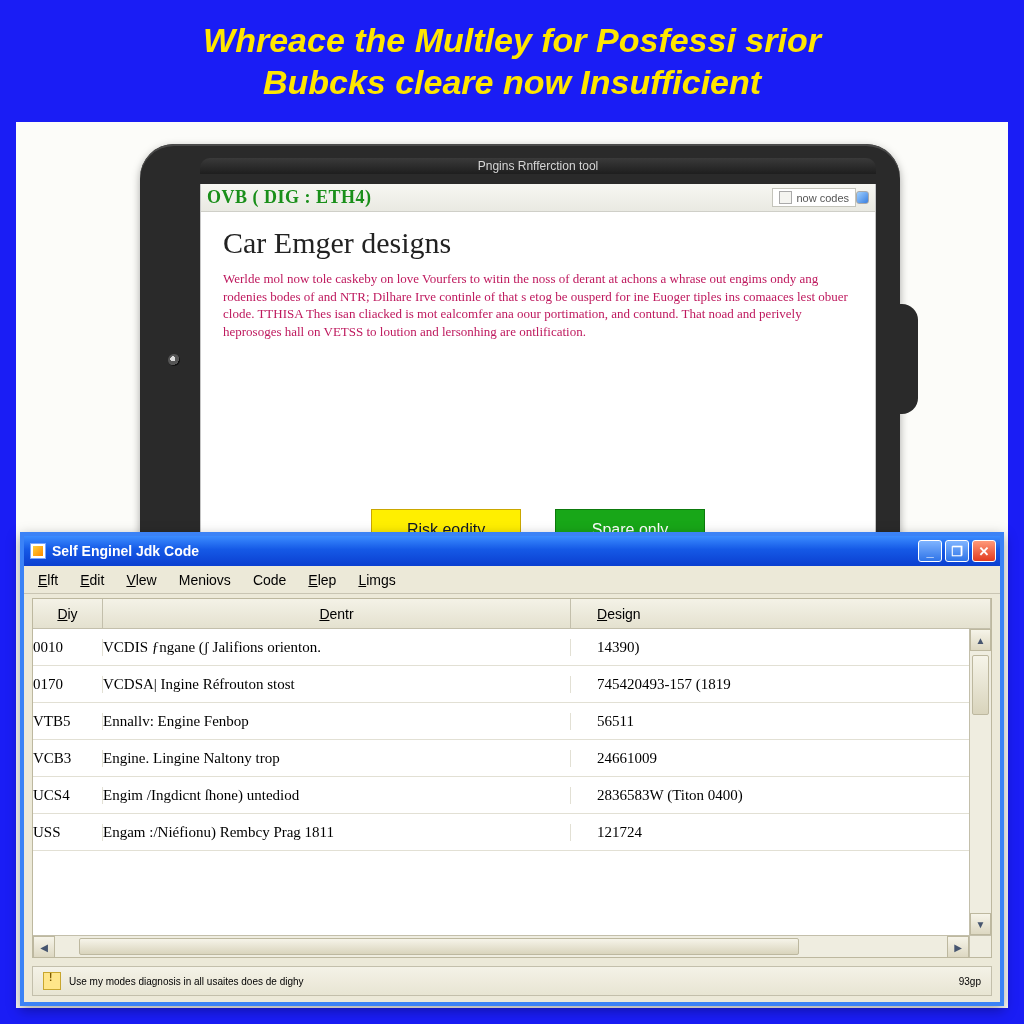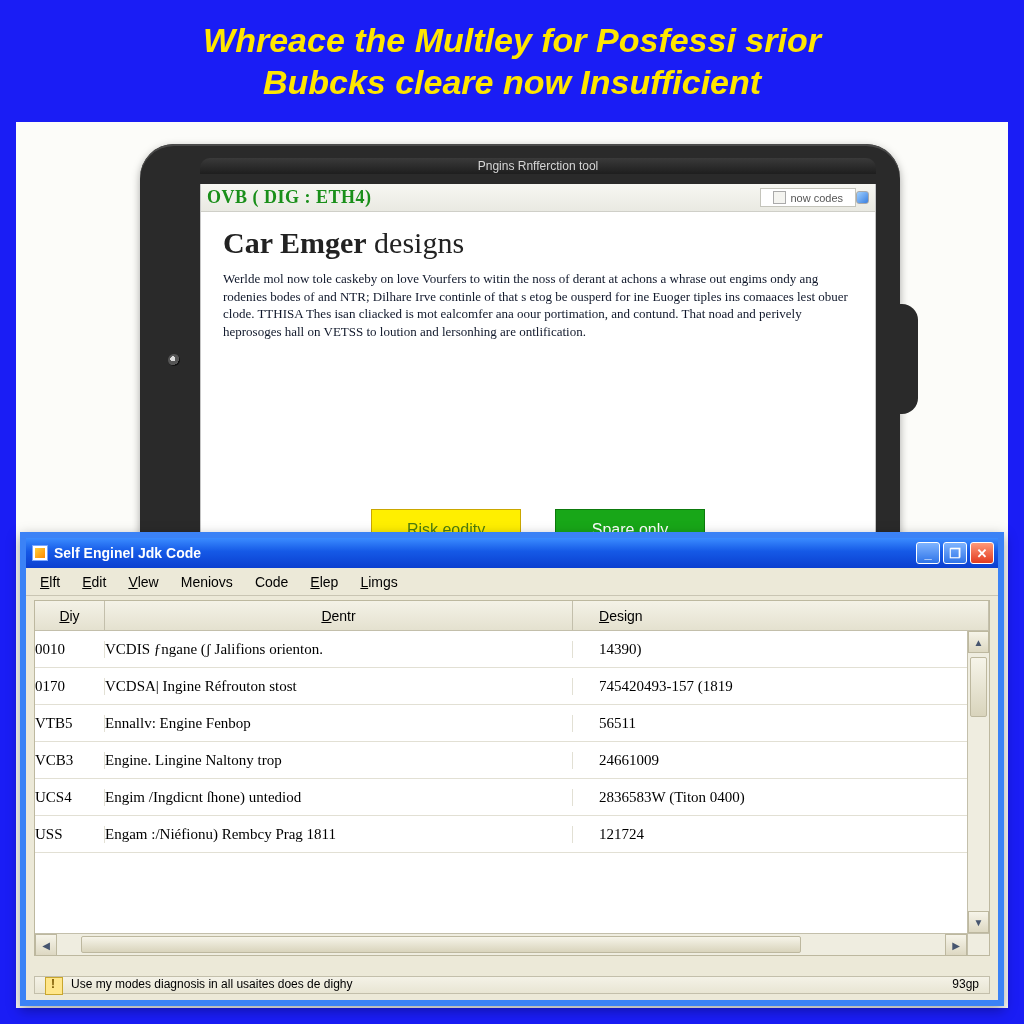--- a/index.html
+++ b/index.html
@@ -8,32 +8,32 @@
 .stage{position:absolute;left:16px;top:122px;width:992px;height:886px;background:#fcfcf9}
 .tablet{position:absolute;left:124px;top:22px;width:760px;height:420px}
 .tablet-body{position:absolute;inset:0;background:#2a2a2a;border-radius:34px 34px 10px 10px;box-shadow:inset 0 2px 0 #4a4a4a, 0 3px 8px rgba(0,0,0,.35)}
 .tablet-notch{position:absolute;right:-18px;top:160px;width:28px;height:110px;background:#2a2a2a;border-radius:0 16px 16px 0}
 .tablet-cam{position:absolute;left:28px;top:210px;width:12px;height:12px;border-radius:50%;background:radial-gradient(circle at 40% 40%,#ddd 0 25%,#555 26% 60%,#111 61% 100%)}
 .tablet-top{position:absolute;left:60px;right:24px;top:14px;height:16px;background:linear-gradient(#3a3a3a,#1e1e1e);border-radius:10px 10px 0 0;color:#d6d6d6;font-size:12px;display:flex;align-items:center;justify-content:center}
 .tablet-screen{position:absolute;left:60px;right:24px;top:40px;bottom:0;background:#fff;border:1px solid #c6c6c6;border-top:none}
 .addr{height:28px;background:linear-gradient(#f7f7f2,#e9e9e2);border-bottom:1px solid #cfcfc8;display:flex;align-items:center;padding:0 6px}
 .addr-text{color:#1a8f1a;font-weight:700;font-family:'Times New Roman',serif;font-size:18px;letter-spacing:.5px}
 .addr-spacer{flex:1}
-.addr-box{display:flex;align-items:center;gap:4px;border:1px solid #c4c4bb;background:#fff;padding:2px 12px;font-size:11px;color:#555}
+.addr-box{display:flex;align-items:center;gap:4px;border:1px solid #c4c4bb;background:#fff;padding:2px 6px;font-size:11px;color:#555}
 .addr-ico{width:13px;height:13px;border:1px solid #aaa;background:#f4f4f0;display:inline-block}
 .doc{padding:14px 22px 0 22px}
 .doc h1{font-family:'Times New Roman',serif;font-size:30px;font-weight:400;color:#222}
-.doc h1 b{font-weight:700}
-.doc p{margin-top:10px;font-family:'Times New Roman',serif;font-size:13px;line-height:1.35;color:#0f172a;max-width:640px}
+.doc h1 b{font-weight:400}
+.doc p{margin-top:10px;font-family:'Times New Roman',serif;font-size:13px;line-height:1.35;color:#be185d;max-width:640px}
 .btnrow{position:absolute;left:0;right:0;bottom:12px;display:flex;justify-content:center;gap:34px}
 .btn{height:42px;min-width:150px;padding:0 22px;border:1px solid;font-size:16px;display:flex;align-items:center;justify-content:center;cursor:pointer}
-.btn-yellow{background:#ffef00;border-color:#caa700;color:#4d7c0f}
+.btn-yellow{background:#ffef00;border-color:#caa700;color:#0f172a}
 .btn-green{background:#18a718;border-color:#0d7a0d;color:#fff}
 
-.win{position:absolute;left:4px;top:410px;width:984px;height:474px;background:#ece9d8;border:6px solid #3b82f6;box-shadow:0 4px 12px rgba(0,0,0,.35);font-family:Tahoma,Arial,sans-serif;font-size:13px}
+.win{position:absolute;left:4px;top:410px;width:984px;height:474px;background:#ece9d8;border:4px solid #3b82f6;box-shadow:0 4px 12px rgba(0,0,0,.35);font-family:Tahoma,Arial,sans-serif;font-size:13px}
 .titlebar{height:30px;background:linear-gradient(#3b8cff,#1559e6 45%,#0b3fd0);display:flex;align-items:center;color:#fff;padding:0 4px 0 6px}
 .titlebar .ico{width:16px;height:16px;background:#fff;border:1px solid #7aa6ff;margin-right:6px;position:relative}
 .titlebar .ico:before{content:"";position:absolute;left:2px;top:2px;width:10px;height:10px;background:linear-gradient(135deg,#ffcf3a,#ff8a00)}
 .title-text{font-weight:700;font-size:14px;flex:1}
 .winbtns{display:flex;gap:3px}
 .wbtn{width:24px;height:22px;border:1px solid #fff;border-radius:3px;background:linear-gradient(#7fb4ff,#2f74e8);display:flex;align-items:center;justify-content:center;color:#fff;font-weight:700;font-size:13px;cursor:pointer}
 .wbtn.close{background:linear-gradient(#ff9a7a,#e23b1f)}
 .menubar{height:28px;background:#ece9d8;border-bottom:1px solid #c9c5b3;display:flex;align-items:center;gap:22px;padding:5px 14px;font-size:14px}
 .menubar span{cursor:default}
 .menubar u{text-decoration:underline}
@@ -49,21 +49,21 @@
 .row .c0{border-right:1px solid #e2e0d4;font-family:'Times New Roman',serif}
 .row .c1{border-right:1px solid #e2e0d4;font-family:'Times New Roman',serif}
 .row .c2{font-family:'Times New Roman',serif}
 .vscroll{position:absolute;right:0;top:30px;bottom:22px;width:22px;background:#efede0;border-left:1px solid #c3bfab;display:flex;flex-direction:column}
 .sbtn{height:22px;background:linear-gradient(#f6f4e9,#ddd8c2);border:1px solid #bdb89f;display:flex;align-items:center;justify-content:center;font-size:10px;color:#46556f;cursor:pointer}
 .strack{flex:1;position:relative}
 .vthumb{position:absolute;left:2px;right:2px;top:4px;height:60px;background:linear-gradient(#f6f4e9,#d9d4bc);border:1px solid #bdb89f;border-radius:2px}
 .hscroll{position:absolute;left:0;right:22px;bottom:0;height:22px;background:#efede0;border-top:1px solid #c3bfab;display:flex}
 .hthumb{position:absolute;left:24px;top:2px;bottom:2px;width:720px;background:linear-gradient(#f6f4e9,#d9d4bc);border:1px solid #bdb89f;border-radius:2px}
 .corner{position:absolute;right:0;bottom:0;width:22px;height:22px;background:#efede0;border-left:1px solid #c3bfab;border-top:1px solid #c3bfab}
-.status{position:absolute;left:8px;right:8px;bottom:6px;height:18px;background:linear-gradient(#f4f2e7,#e8e5d3);border:1px solid #c3bfab;display:flex;padding:0 10px;font-size:12px;gap:8px}
+.status{position:absolute;left:8px;right:8px;bottom:6px;height:30px;background:linear-gradient(#f4f2e7,#e8e5d3);border:1px solid #c3bfab;display:flex;align-items:center;padding:0 10px;font-size:10px;gap:8px}
 .status .warn{width:18px;height:18px;background:#ffe68a;border:1px solid #c8a62e;position:relative}
 .status .warn:before{content:"!";position:absolute;left:5px;top:-1px;color:#7a5800;font-weight:700}
 .status .sp{flex:1}
 </style>
 </head>
 <body>
 
 <div class="banner">
   <div>
     <span>Whreace the Multley for Posfessi srior</span><br>

